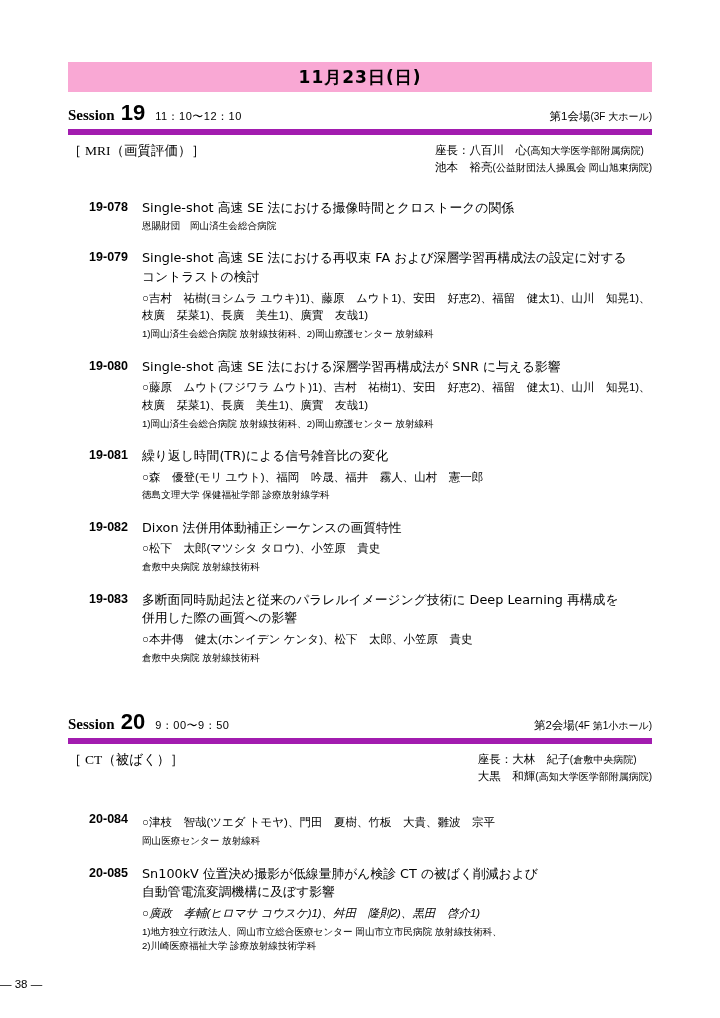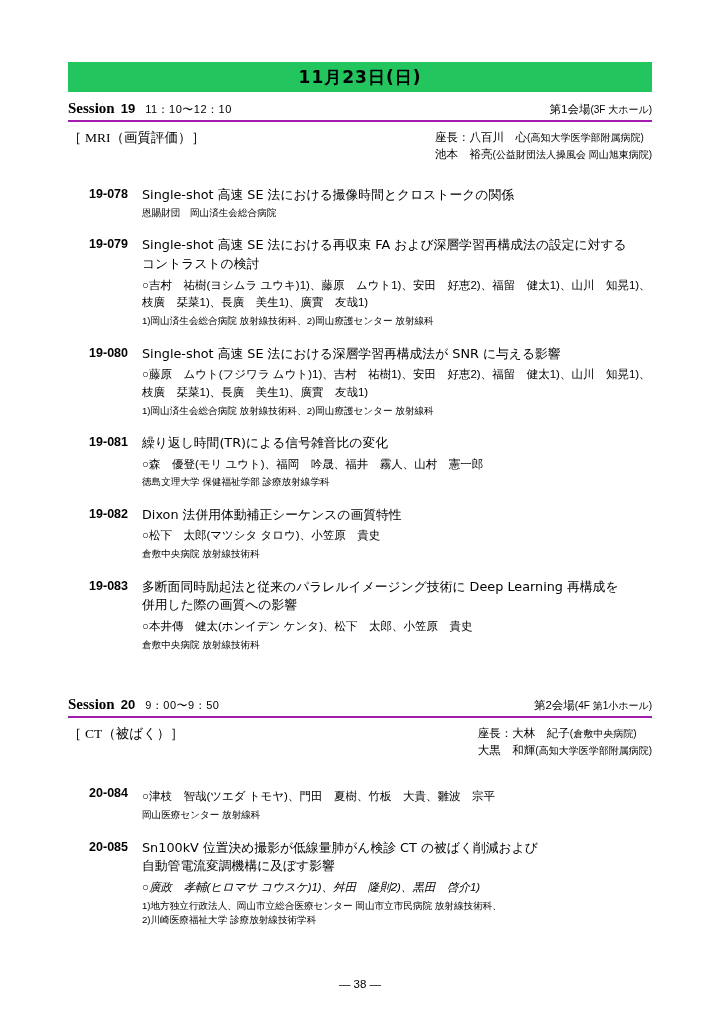--- a/index.html
+++ b/index.html
@@ -22,21 +22,21 @@
     padding: 0;
     box-sizing: border-box;
   }
   
   .date-band {
     position: absolute;
     left: 68px;
     top: 62px;
     width: 584px;
     height: 30px;
-    background: #22c55e;
+    background: #f9a8d4;
     display: flex;
     align-items: center;
     justify-content: center;
   }
   .date-band .date-text {
     font-size: 17px;
     font-weight: bold;
     letter-spacing: 1px;
     font-family: "DejaVu Sans", "Liberation Sans", sans-serif;
   }
@@ -45,32 +45,32 @@
     position: absolute;
     left: 68px;
     top: 100px;
     width: 584px;
   }
 
   
   .session-head {
     display: flex;
     align-items: baseline;
-    border-bottom: 2px solid #a21caf;
+    border-bottom: 6px solid #a21caf;
     padding-bottom: 3px;
     margin-top: 0;
   }
   .session-title {
     font-size: 15px;
     font-weight: bold;
     font-family: "Liberation Serif", "DejaVu Serif", serif;
     white-space: nowrap;
   }
   .session-num {
-    font-size: 13px;
+    font-size: 22px;
     font-weight: bold;
   }
   .session-time {
     font-size: 11px;
     margin-left: 10px;
     letter-spacing: 0.5px;
     white-space: nowrap;
   }
   .session-room {
     margin-left: auto;
@@ -144,21 +144,20 @@
   
   .session-block + .session-block {
     margin-top: 44px;
   }
 
   .page-number {
     position: absolute;
     left: 0;
     right: 0;
     bottom: 28px;
-    text-align: center;
     font-size: 11.5px;
   }
 </style>
 </head>
 <body>
 
 <div class="page">
 
   <div class="date-band">
     <span class="date-text">11月23日(日)</span>

